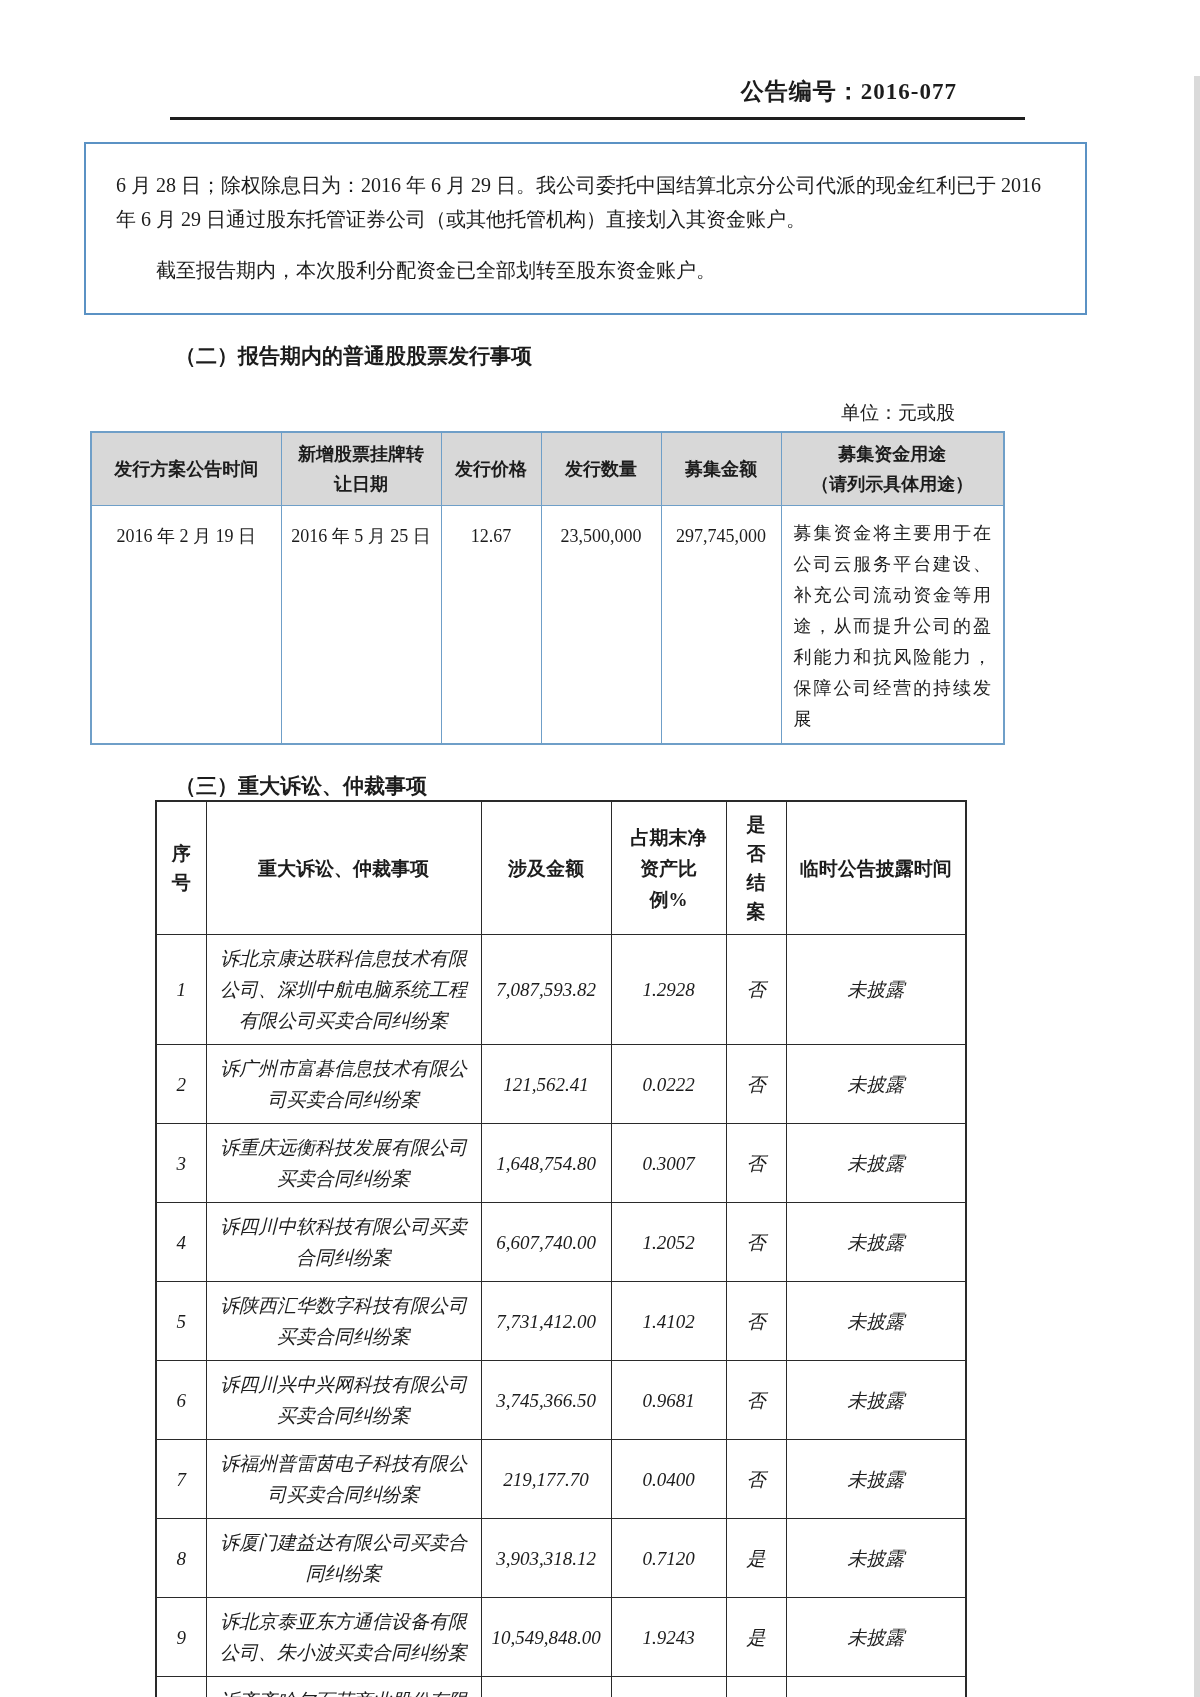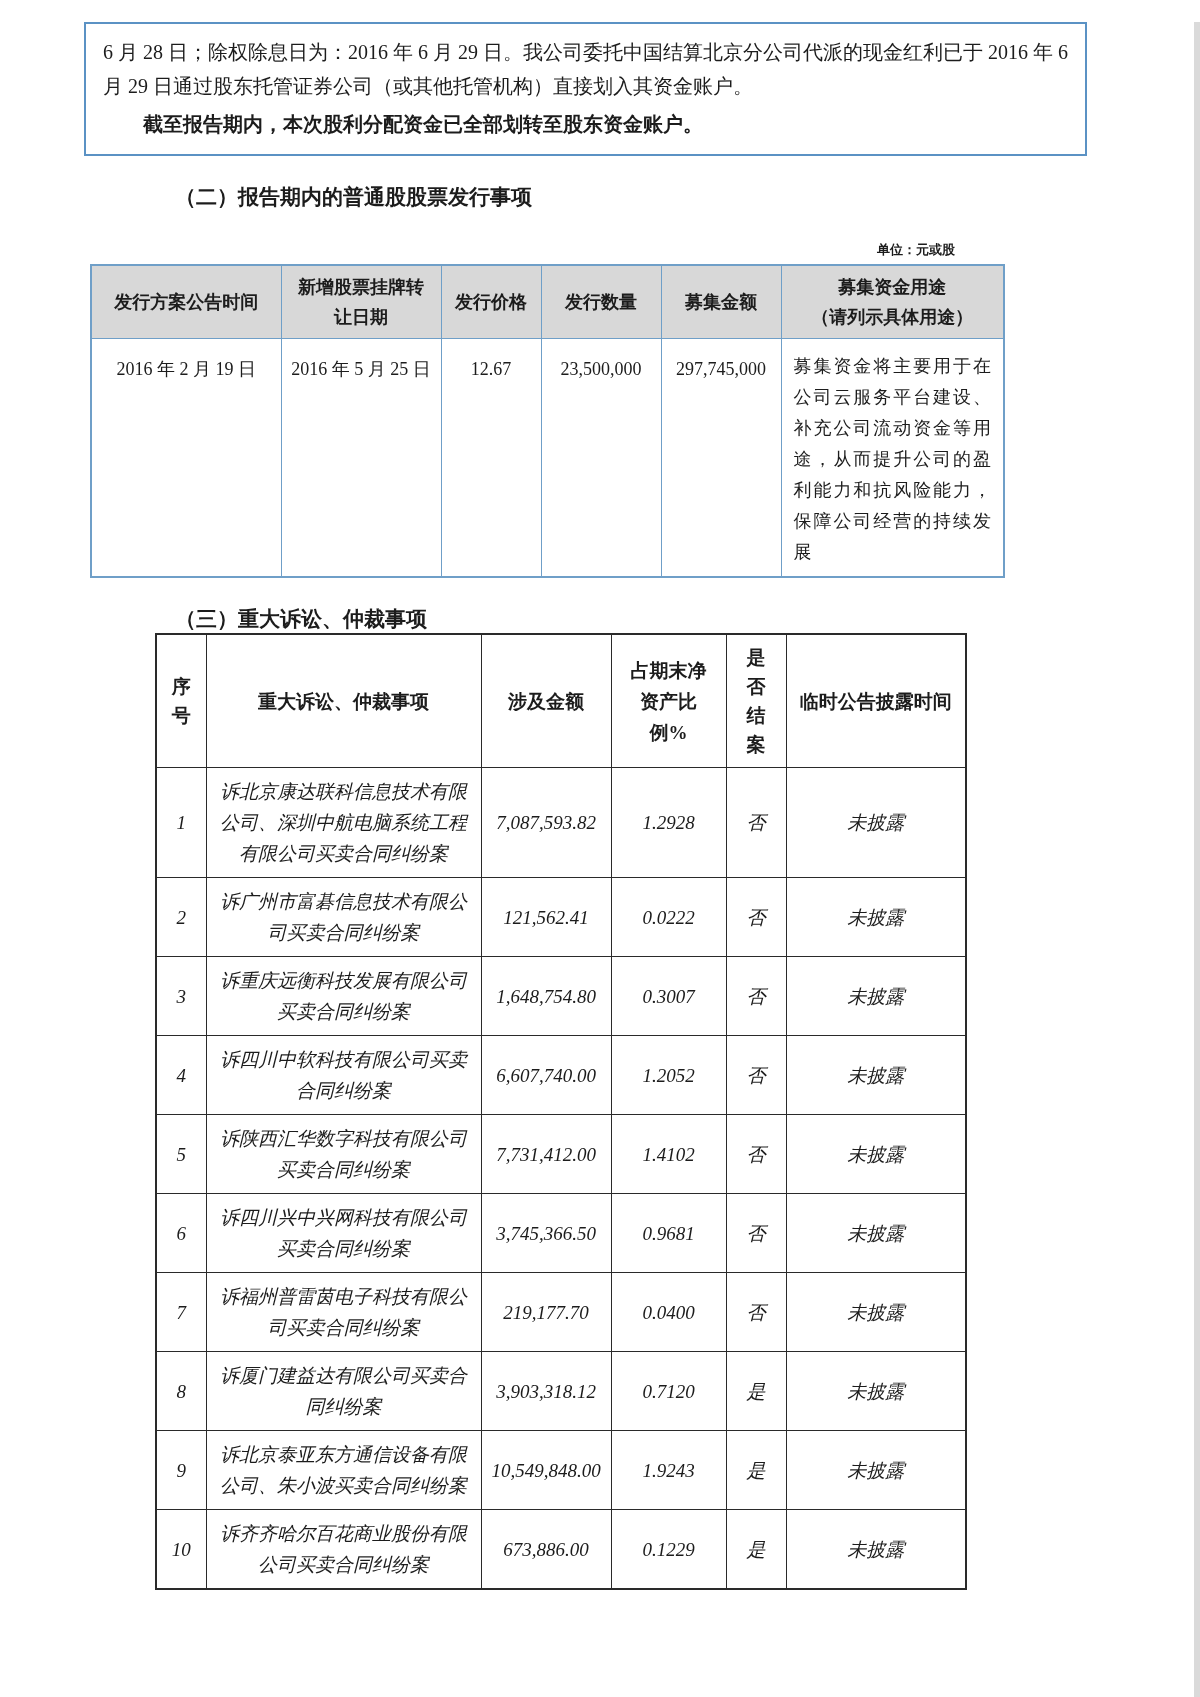--- a/index.html
+++ b/index.html
@@ -28,31 +28,31 @@
   }
 
   
   .note-box{
     margin:22px 0 0 84px;
     width:1003px;box-sizing:border-box;
     border:2px solid #5b92c4;
     padding:7px 13px 9px 13px;
     font-size:20px;line-height:34px;
   }
-  .note-box p{margin:4px;}
-  .note-box p.indent{text-indent:2em;font-weight:bold;}
+  .note-box p{margin:17px;}
+  .note-box p.indent{text-indent:2em;}
 
   
   .sec-title{
     margin:27px 0 0 175px;
     font-size:21px;font-weight:bold;
   }
 
   
-  .unit-row{box-sizing:border-box;text-align:right;font-size:13px;font-weight:bold;}
+  .unit-row{box-sizing:border-box;text-align:right;font-size:19px;}
   .unit-row.u1{margin:30px 0 5px 90px;width:913px;padding-right:48px;}
   .unit-row.u2{margin:30px 0 6px 155px;width:810px;padding-right:72px;}
 
   
   table{border-collapse:collapse;table-layout:fixed;}
   .tbl-issue{
     margin-left:90px;width:913px;
     border:2px solid #6f9fc8;
     font-size:18px;
   }
@@ -95,20 +95,23 @@
   }
   .wrap-narrow{display:inline-block;max-width:4.3em;line-height:31px;}
   .tbl-law td{height:54px;font-style:italic;}
 </style>
 </head>
 <body>
 
 <div class="page">
   <div class="scan-edge"></div>
 
+  <div class="doc-header">
+    <span class="anno">公告编号：2016-077</span>
+  </div>
 
   <div class="note-box">
     <p>6 月 28 日；除权除息日为：2016 年 6 月 29 日。我公司委托中国结算北京分公司代派的现金红利已于 2016 年 6 月 29 日通过股东托管证券公司（或其他托管机构）直接划入其资金账户。</p>
     <p class="indent">截至报告期内，本次股利分配资金已全部划转至股东资金账户。</p>
   </div>
 
   <div class="sec-title">（二）报告期内的普通股股票发行事项</div>
   <div class="unit-row u1">单位：元或股</div>
 
   <table class="tbl-issue">

